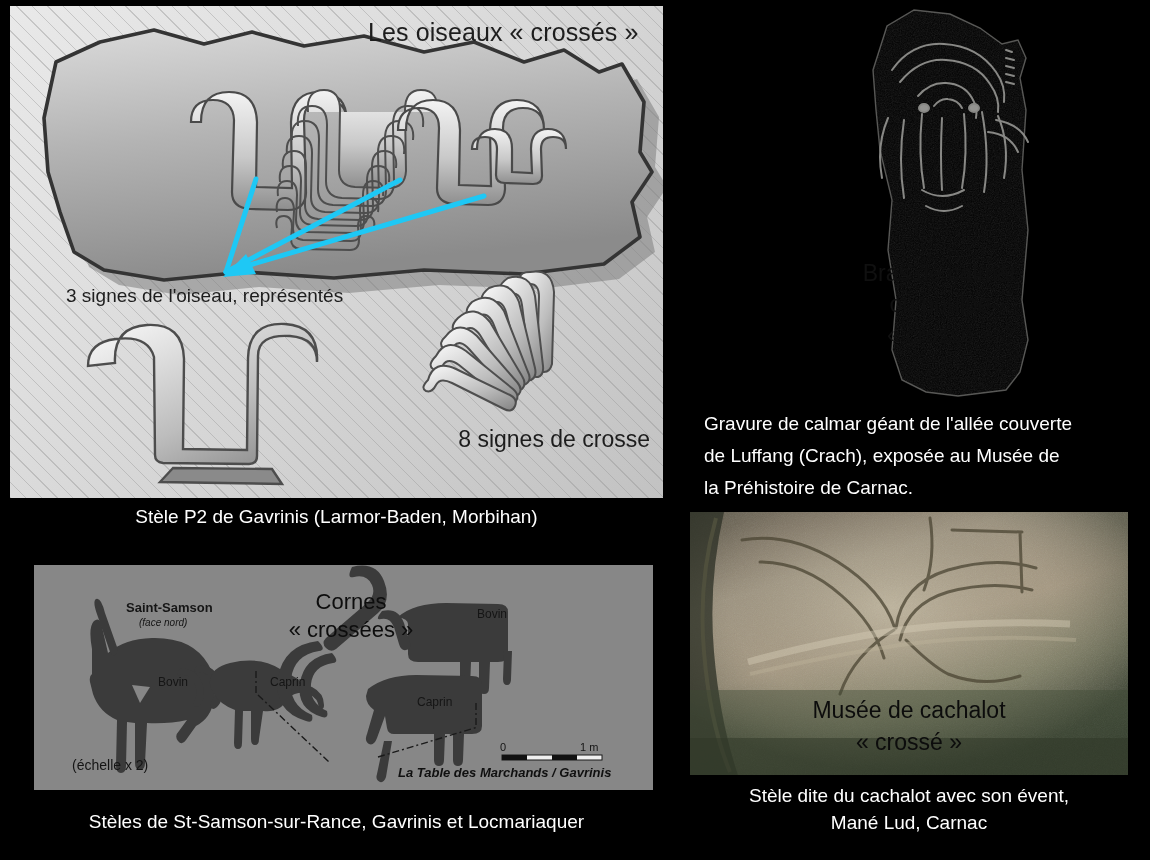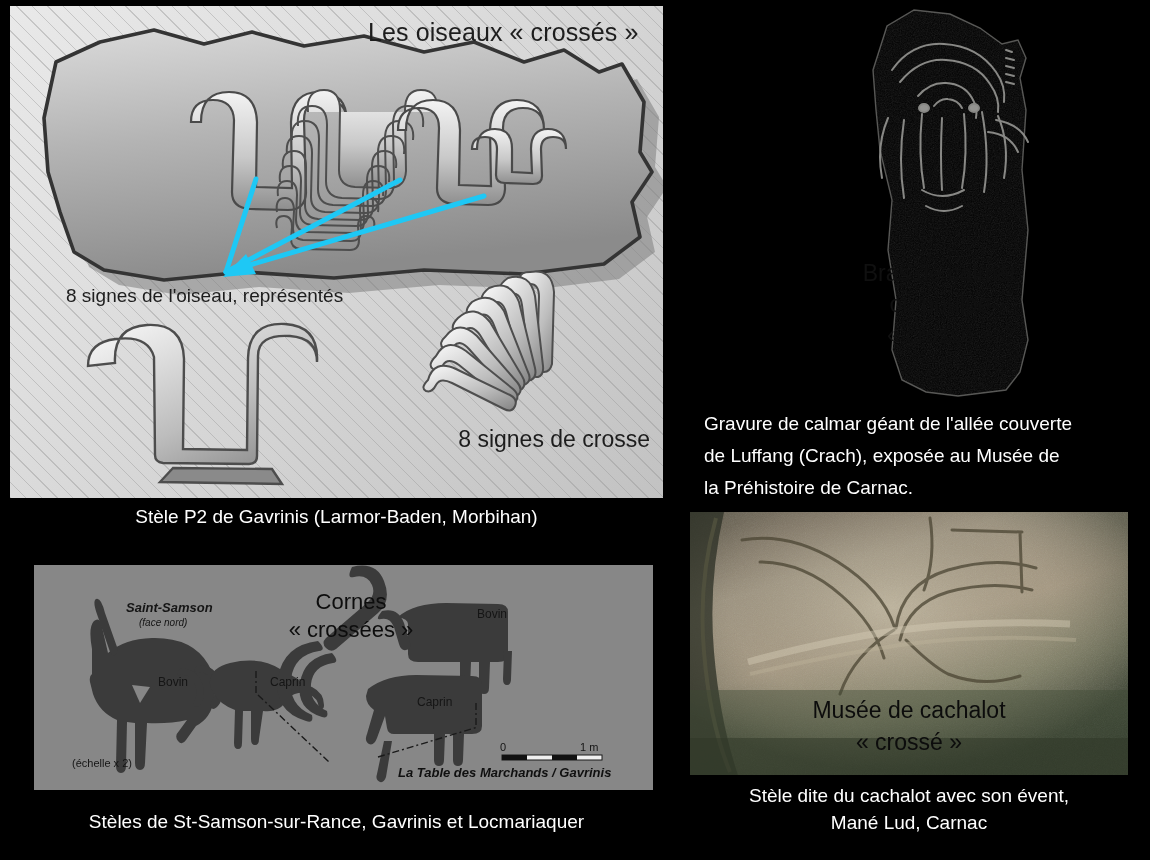--- a/index.html
+++ b/index.html
@@ -47,31 +47,31 @@
   }
   #caption-gavrinis{left:10px;top:503px;width:653px;}
 
   
   #panel-cornes{
     position:absolute;left:34px;top:565px;width:619px;height:225px;
     background:#878787;overflow:hidden;
   }
   #cornes-svg{position:absolute;left:0;top:0;width:619px;height:225px;}
   .c-lbl{position:absolute;color:#151515;font-size:12px;}
-  #lbl-saint-samson{left:92px;top:35px;font-style:italic;font-weight:600;font-size:13px;}
+  #lbl-saint-samson{left:92px;top:35px;font-weight:600;font-size:13px;}
   #lbl-face-nord{left:105px;top:52px;font-style:italic;font-size:10px;}
   #cornes-title{
     position:absolute;left:222px;top:23px;width:190px;text-align:center;
     font-size:22px;line-height:28px;color:#0d0d0d;
   }
   #lbl-bovin-1{left:124px;top:110px;}
   #lbl-caprin-1{left:236px;top:110px;}
   #lbl-bovin-2{left:443px;top:42px;}
   #lbl-caprin-2{left:383px;top:130px;}
-  #lbl-echelle{left:38px;top:192px;font-size:11px;}
+  #lbl-echelle{left:38px;top:192px;font-size:14px;}
   #lbl-table{left:364px;top:200px;font-style:italic;font-weight:600;font-size:13px;color:#101010;}
   #scale-zero{left:466px;top:176px;font-size:11px;}
   #scale-one{left:546px;top:176px;font-size:11px;}
   #caption-cornes{left:10px;top:808px;width:653px;}
 
   
   #panel-luffang{
     position:absolute;left:830px;top:0px;width:232px;height:400px;
   }
   #luffang-svg{position:absolute;left:0;top:0;width:232px;height:400px;}
@@ -178,21 +178,21 @@
         <path d="M216,266 L246,173"></path>
         <path d="M216,266 L390,174"></path>
         <path d="M216,266 L474,190"></path>
       </g>
       <polygon points="213,271 236,248 246,268" fill="#1ec8f5"></polygon>
     </svg>
 
     <div class="p1-title">Les oiseaux « crossés »</div>
 
     <div class="p1-note-a">
-      <div>8 signes de l'oiseau, représentés</div>
+      <div>3 signes de l'oiseau, représentés</div>
     </div>
 
     <div class="p1-note-b">
       <div>8 signes de crosse</div>
     </div>
   </div>
 
   <div class="cap" id="caption-gavrinis">Stèle P2 de Gavrinis (Larmor-Baden, Morbihan)</div>
 
   <div id="panel-cornes">

